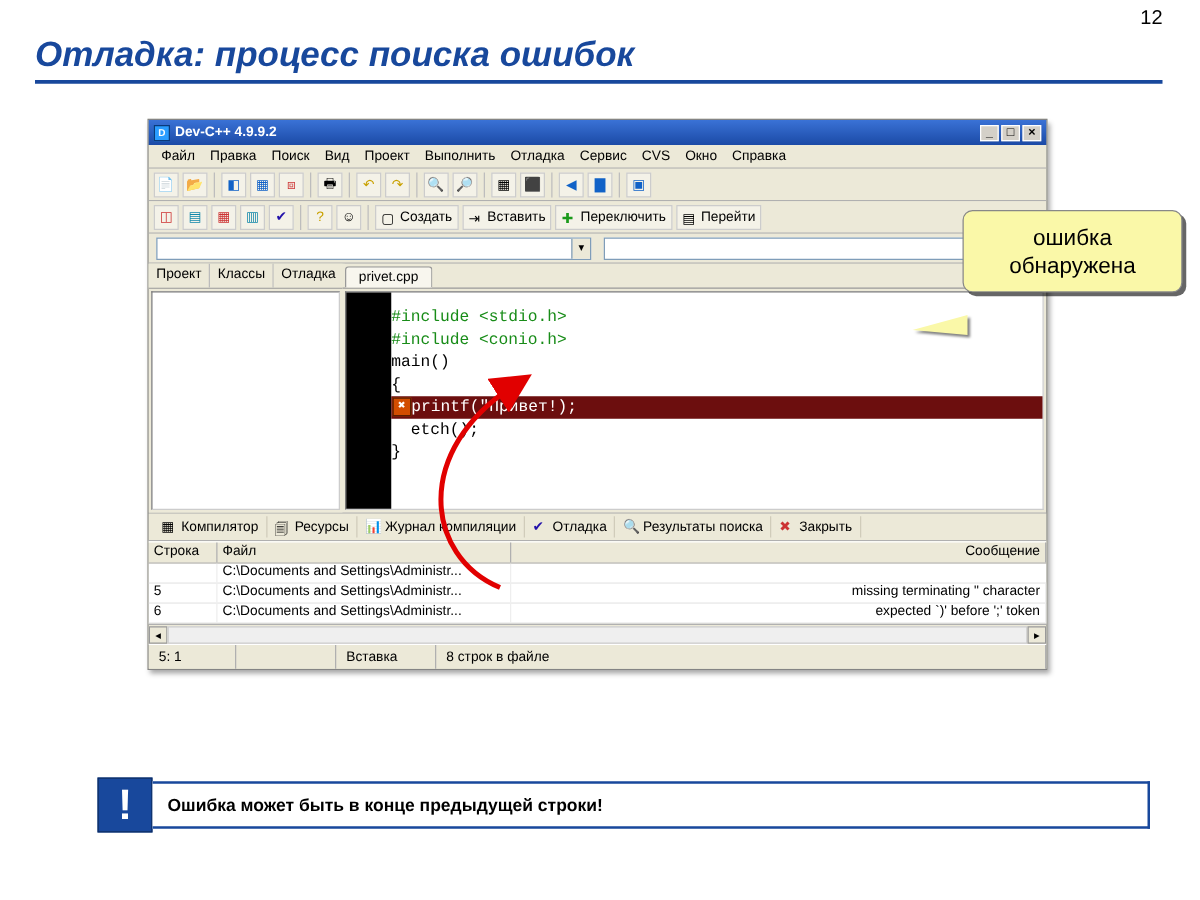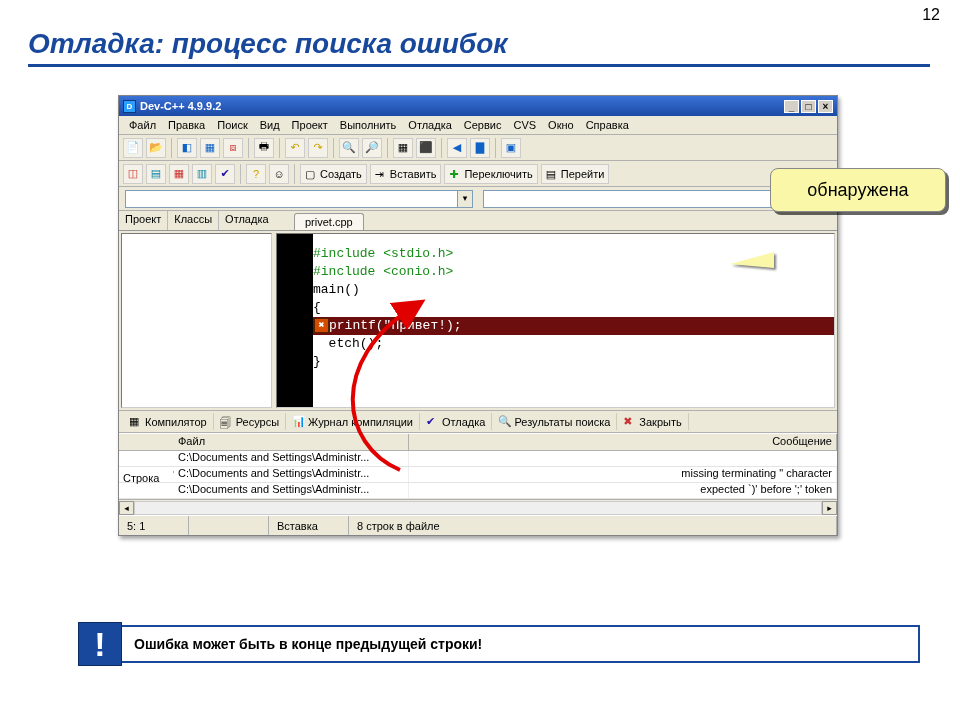--- a/index.html
+++ b/index.html
@@ -1,18 +1,18 @@
 <!DOCTYPE html>
 <html><head>
 <meta charset="utf-8">
 <style>
   * { box-sizing: border-box; }
   html, body { margin:0; padding:0; font-family: Arial, sans-serif; background:#fdfdfd; }
   .slide { width:960px; height:720px; position:relative; background:#fff; }
-  .page-num { position:absolute; top:6px; right:20px; font-size:16px; color:#000; }
+  .page-num { position:absolute; top:6px; right:30px; font-size:16px; color:#000; }
   .title { position:absolute; top:28px; left:28px; right:30px; border-bottom:3px solid #18489c; padding-bottom:4px; color:#18489c; font-size:28px; font-style:italic; font-weight:bold; }
 
   .window { position:absolute; top:95px; left:118px; width:720px; background:#ece9d8; border:1px solid #848484; box-shadow:2px 3px 4px rgba(0,0,0,0.35); font-family:Tahoma, Arial, sans-serif; font-size:11px; color:#000; }
   .titlebar { height:20px; background:linear-gradient(#3a72d6,#1b4aa6); display:flex; align-items:center; padding:0 4px; color:#fff; font-weight:bold; }
   .titlebar .appicon { width:13px; height:13px; background:#2a9dff; border:1px solid #0b3a7a; margin-right:4px; font-size:8px; line-height:11px; text-align:center; color:#fff; }
   .titlebar .spacer { flex:1; }
   .titlebar .wb { width:15px; height:13px; border:1px solid #fff; background:#d4d0c8; margin-left:2px; color:#000; font-size:10px; line-height:11px; text-align:center; }
 
   .menubar { background:#ece9d8; border-bottom:1px solid #b0b0b0; height:19px; display:flex; align-items:center; padding:0 4px; gap:0; }
   .menubar span { padding:1px 6px; cursor:default; }
@@ -26,39 +26,39 @@
   .combo-row { background:#ece9d8; border-bottom:1px solid #b0b0b0; height:24px; display:flex; align-items:center; gap:10px; padding:0 6px; }
   .combo { flex:1; height:18px; background:#fff; border:1px solid #7f9db9; display:flex; align-items:center; }
   .combo .drop { width:15px; height:16px; margin-left:auto; background:#ece9d8; border-left:1px solid #7f9db9; text-align:center; font-size:9px; line-height:15px; }
 
   .body-row { display:flex; height:200px; border-bottom:1px solid #b0b0b0; }
   .side-panel { width:155px; background:#ece9d8; display:flex; flex-direction:column; }
   .side-tabs { height:20px; display:flex; border-bottom:1px solid #999; background:#ece9d8; }
   .side-tabs .tab { padding:2px 6px; border-right:1px solid #bbb; background:#ece9d8; }
   .side-body { flex:1; background:#fff; border:1px inset #ccc; margin:2px; }
   .file-tabs { height:20px; background:#ece9d8; display:flex; align-items:flex-end; border-bottom:1px solid #999; }
-  .file-tabs .tab { padding:2px 10px; background:#f8f6ee; border:1px solid #999; border-bottom:none; margin-left:20px; border-radius:3px 3px 0 0; }
+  .file-tabs .tab { padding:2px 10px; background:#f8f6ee; border:1px solid #999; border-bottom:none; margin-left:2px; border-radius:3px 3px 0 0; }
   .editor-panel { flex:1; display:flex; flex-direction:column; }
   .editor-body { flex:1; display:flex; background:#fff; border:1px inset #ccc; margin:2px; font-family:'Courier New', monospace; font-size:13px; }
   .gutter { width:36px; background:#000; }
   .code { flex:1; line-height:18px; padding-top:11px; white-space:pre; }
   .cd-green { color:#188c18; }
   .code .err-line { background:#6c0e0e; color:#fff; display:block; height:18px; position:relative; padding-left:16px; }
   .code .err-line::before { content:'✖'; position:absolute; left:1px; top:1px; width:13px; height:13px; background:#d24d00; color:#fff; font-size:10px; line-height:13px; text-align:center; border:1px solid #5a1e00; }
 
   .bottom-tabs { height:22px; border-bottom:1px solid #b0b0b0; display:flex; align-items:center; padding:0 4px; gap:0; background:#ece9d8; }
   .bottom-tabs .btab { display:flex; align-items:center; gap:3px; padding:2px 6px; border-right:1px solid #d0ccba; }
   .bottom-tabs .btab .pic { width:13px; height:13px; display:inline-block; }
 
   .err-grid { background:#ece9d8; }
   .gh { display:flex; height:18px; background:#ece9d8; border-top:1px solid #fff; border-bottom:1px solid #b0b0b0; }
   .gh div { border-right:1px solid #b0b0b0; padding:1px 4px; }
   .gr { display:flex; height:16px; background:#fff; border-bottom:1px solid #e4e4e4; }
   .gr div { border-right:1px solid #eee; padding:0 4px; white-space:nowrap; overflow:hidden; }
-  .c-line { width:55px;margin-top:37px; }
+  .c-line { width:55px; }
   .c-file { width:235px; }
   .c-msg  { flex:1;text-align:right; }
 
   .hscroll { height:16px; background:#ece9d8; display:flex; align-items:center; border-top:1px solid #b0b0b0; }
   .hscroll .arr { width:15px; height:14px; background:#ece9d8; border:1px solid #999; text-align:center; font-size:9px; line-height:12px; }
   .hscroll .track { flex:1; height:14px; background:#efefef; border:1px solid #ccc; margin:0 0; }
 
   .statusbar { height:20px; background:#ece9d8; border-top:1px solid #fff; display:flex; align-items:center; }
   .statusbar .cell { border-right:1px solid #b0b0b0; padding:1px 8px; height:100%; display:flex; align-items:center; }
 
@@ -250,20 +250,21 @@
       <div class="cell" style="width:70px">5: 1</div>
       <div class="cell" style="width:80px"></div>
       <div class="cell" style="width:80px">Вставка</div>
       <div class="cell" style="flex:1">8 строк в файле</div>
     </div>
   </div>
 
   <div class="callout">
     <div class="callout-sh"></div>
     <div class="callout-body">
+      <div>ошибка</div>
       <div>обнаружена</div>
     </div>
   </div>
   <div class="callout-tail"></div>
 
   <svg class="red-arrow" style="left:300px; top:290px;" width="170" height="190">
     <defs>
         <marker id="ah" markerWidth="8" markerHeight="8" refX="4" refY="4" orient="auto">
           <path d="M0,0 L8,4 L0,8 z" fill="#e10000"></path>
         </marker>

